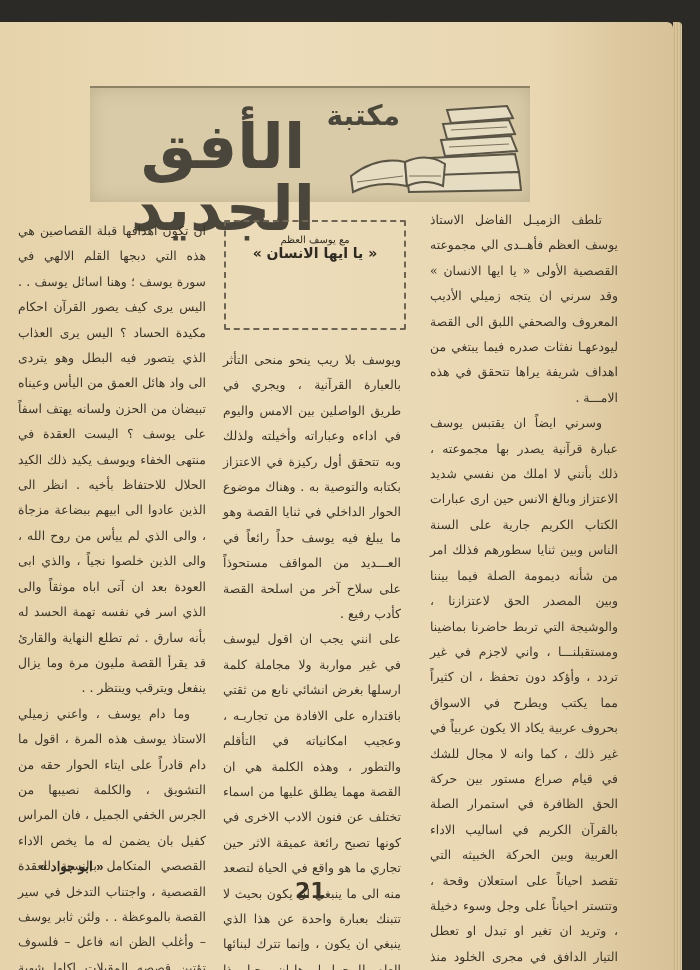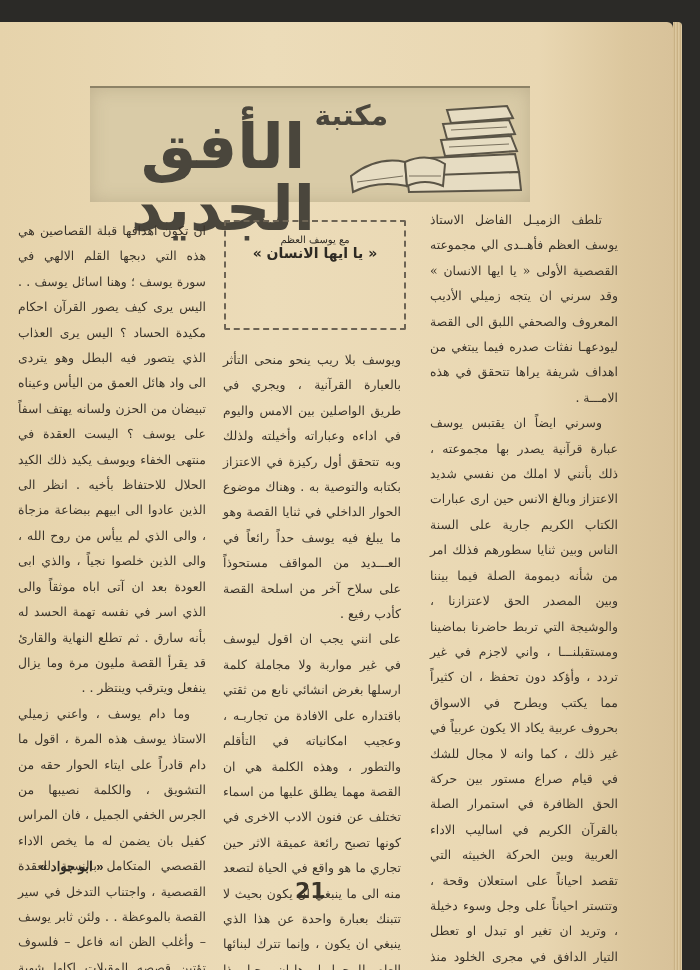--- a/index.html
+++ b/index.html
@@ -7,21 +7,21 @@
   .page{position:absolute;left:0;top:22px;width:673px;height:948px;background:#e9d8b3;
         background-image:linear-gradient(90deg,#e6d3ab 0%,#ecdcb9 40%,#e9d7b2 80%,#dcc79e 93%,#d8c29a 100%);
         border-top-right-radius:6px;}
   .page-edge{position:absolute;top:22px;left:673px;width:9px;height:948px;
         background:repeating-linear-gradient(90deg,#d6c095 0 1px,#c9b185 1px 2px,#dcc8a0 2px 3px);
         border-top-right-radius:4px;}
   .masthead{position:absolute;left:90px;top:86px;width:440px;height:114px;background:#d9cba7;
         border-top:2px solid #8d8266;box-shadow:inset 0 0 18px rgba(120,105,75,.25);}
   .mast-title{position:absolute;left:8px;top:6px;width:310px;height:100px;direction:rtl;text-align:center;
         font-family:"DejaVu Sans",sans-serif;font-weight:bold;color:#4a463c;line-height:1;}
-  .mast-small{position:absolute;right:20px;top:8px;font-size:28px;}
+  .mast-small{position:absolute;right:8px;top:8px;font-size:28px;}
   .mast-big{position:absolute;right:60px;top:22px;font-size:62px;letter-spacing:2px;}
   .books{position:absolute;right:8px;top:8px;width:175px;height:100px;}
   .col{position:absolute;direction:rtl;text-align:justify;text-align-last:right;color:#3b342a;
         font-family:"DejaVu Serif",serif;font-size:12.4px;line-height:25.4px;}
   .col p{margin:0;}
   .col-right{left:430px;top:207px;width:188px;}
   .col-mid{left:223px;top:347px;width:178px;}
   .col-left{left:18px;top:218px;width:188px;}
   .indent{text-indent:16px;}
   .heading-box{position:absolute;left:224px;top:220px;width:178px;height:106px;

